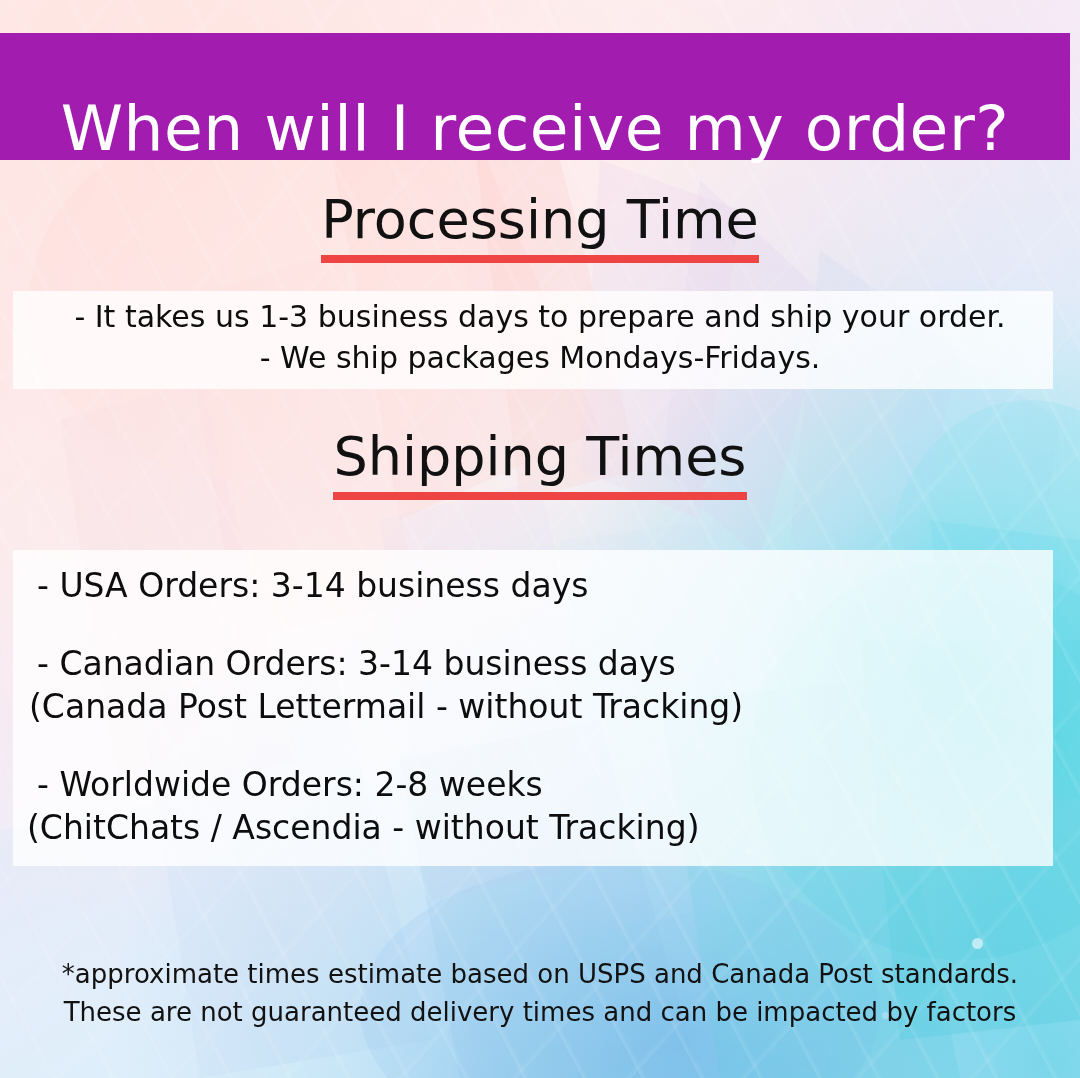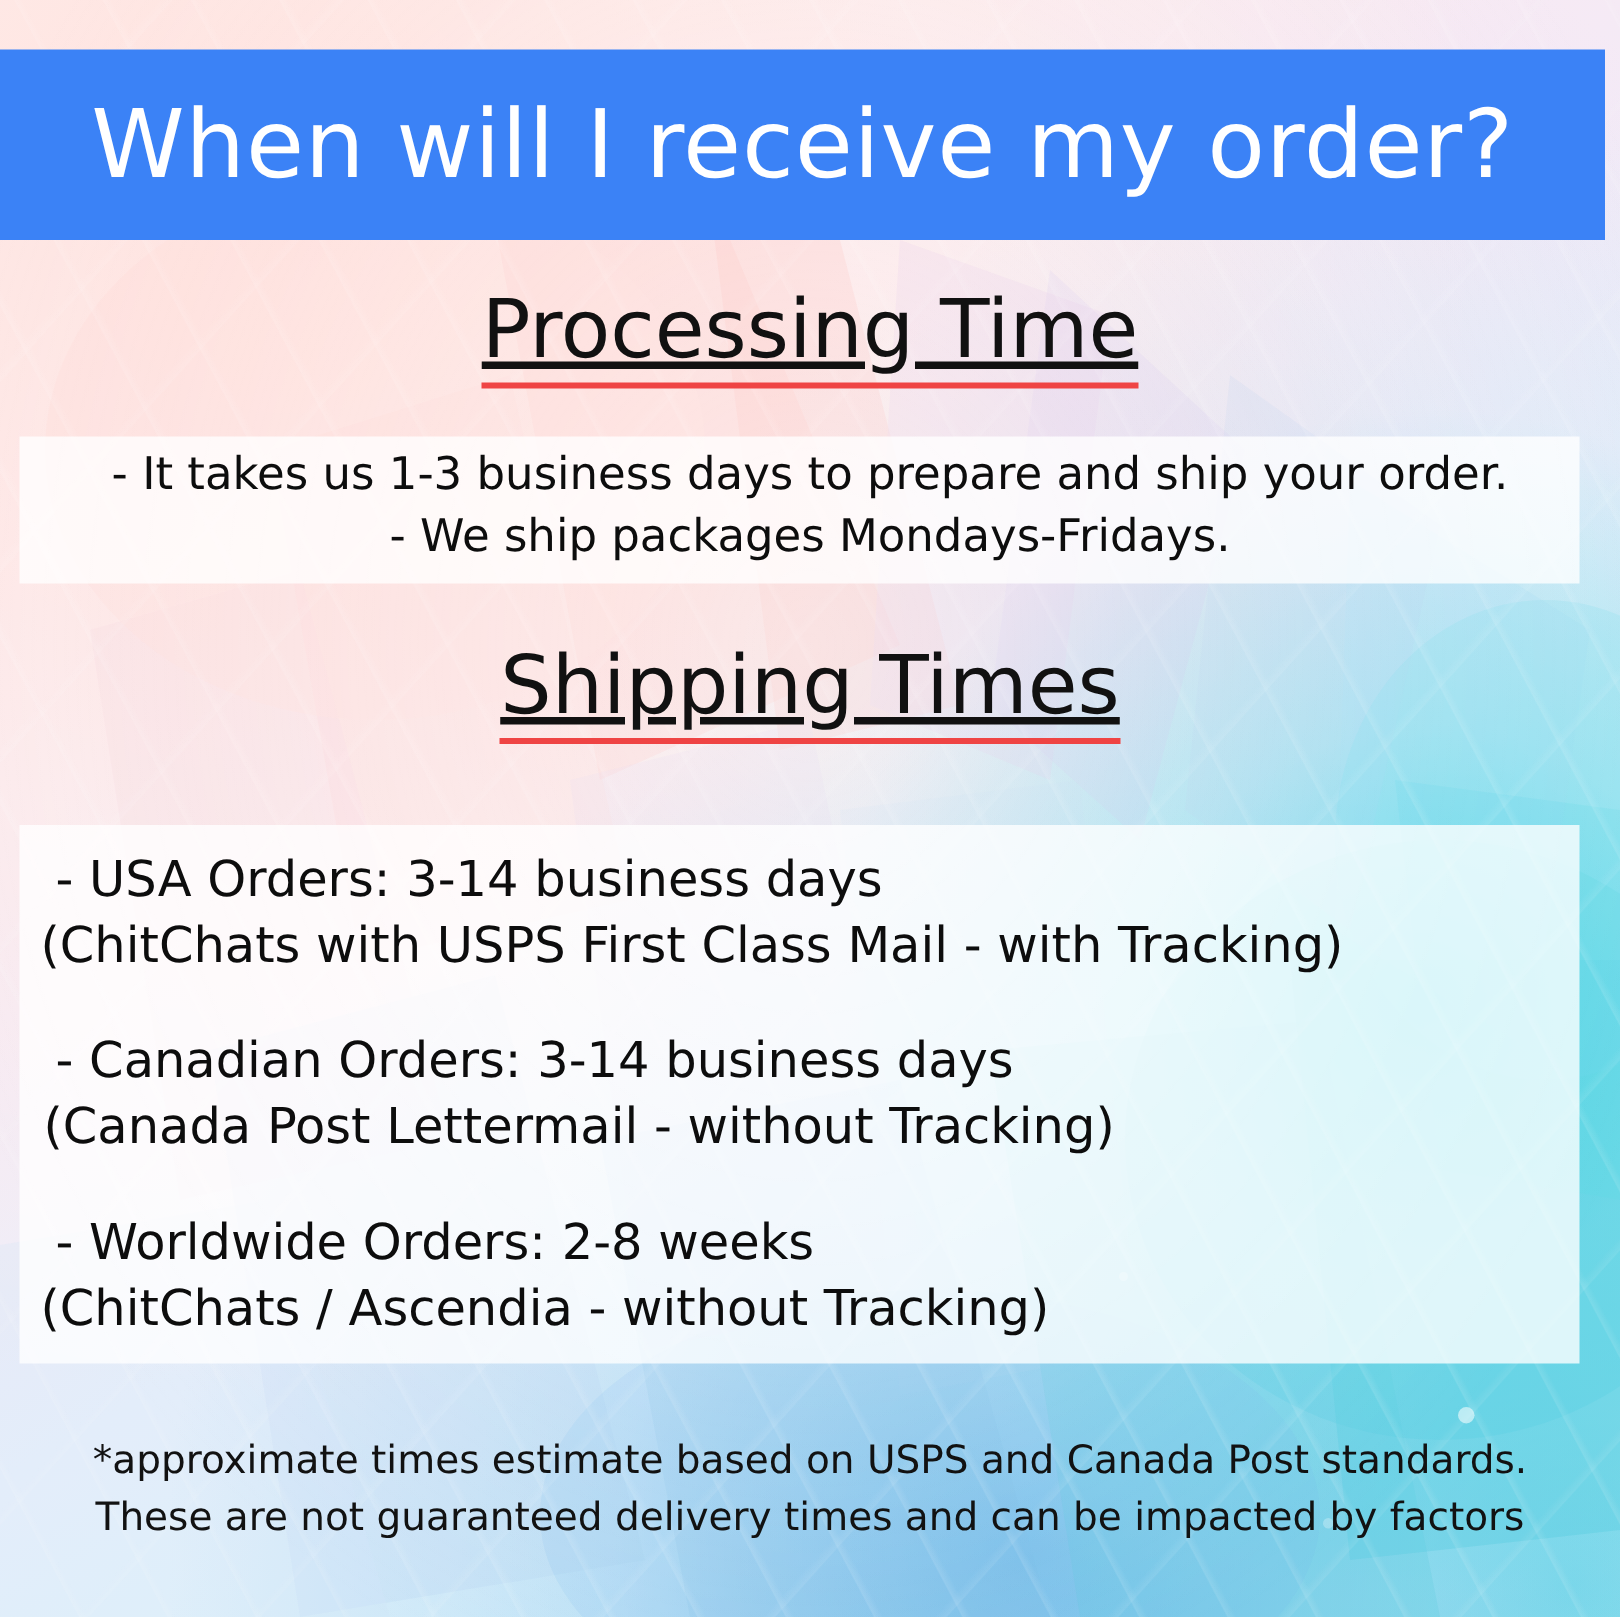--- a/index.html
+++ b/index.html
@@ -56,23 +56,23 @@
     pointer-events: none;
   }
 
   
   .banner {
     position: absolute;
     left: 0;
     top: 33px;
     width: 1070px;
     height: 127px;
-    background: #3b82f6;
+    background: #a21caf;
     display: flex;
-    align-items: center;
+    align-items: flex-end;
     justify-content: center;
   }
   .banner-title {
     color: #ffffff;
     font-family: "DejaVu Sans", sans-serif;
     font-size: 63px;
     font-weight: 400;
     letter-spacing: 0.5px;
     line-height: 1;
     white-space: nowrap;
@@ -83,23 +83,22 @@
     position: absolute;
     width: 100%;
     text-align: center;
     color: #111111;
     font-family: "DejaVu Sans", sans-serif;
     font-weight: 400;
     font-size: 54px;
     line-height: 1.05;
   }
   .heading span {
-    border-bottom: 4px solid #ef4444;
+    border-bottom: 8px solid #ef4444;
     padding-bottom: 4px;
-    text-decoration: underline;
   }
   #heading-processing { top: 192px; }
   #heading-shipping   { top: 429px; }
 
   
   .panel {
     position: absolute;
     background: rgba(255,255,255,0.78);
     color: #0d0d0d;
     font-family: "DejaVu Sans", sans-serif;
@@ -197,21 +196,20 @@
     <div class="line">- We ship packages Mondays-Fridays.</div>
   </div>
 
   <div class="heading" id="heading-shipping">
     <span>Shipping Times</span>
   </div>
 
   <div class="panel" id="panel-shipping">
     <div class="group">
       <div class="line-a">- USA Orders:  3-14 business days</div>
-      <div class="line-b">(ChitChats with USPS First Class Mail - with Tracking)</div>
     </div>
     <div class="group nopad">
       <div class="line-a">- Canadian Orders:  3-14 business days</div>
       <div class="line-b">(Canada Post Lettermail - without Tracking)</div>
     </div>
     <div class="group">
       <div class="line-a">- Worldwide Orders: 2-8 weeks</div>
       <div class="line-b">(ChitChats / Ascendia - without Tracking)</div>
     </div>
   </div>

